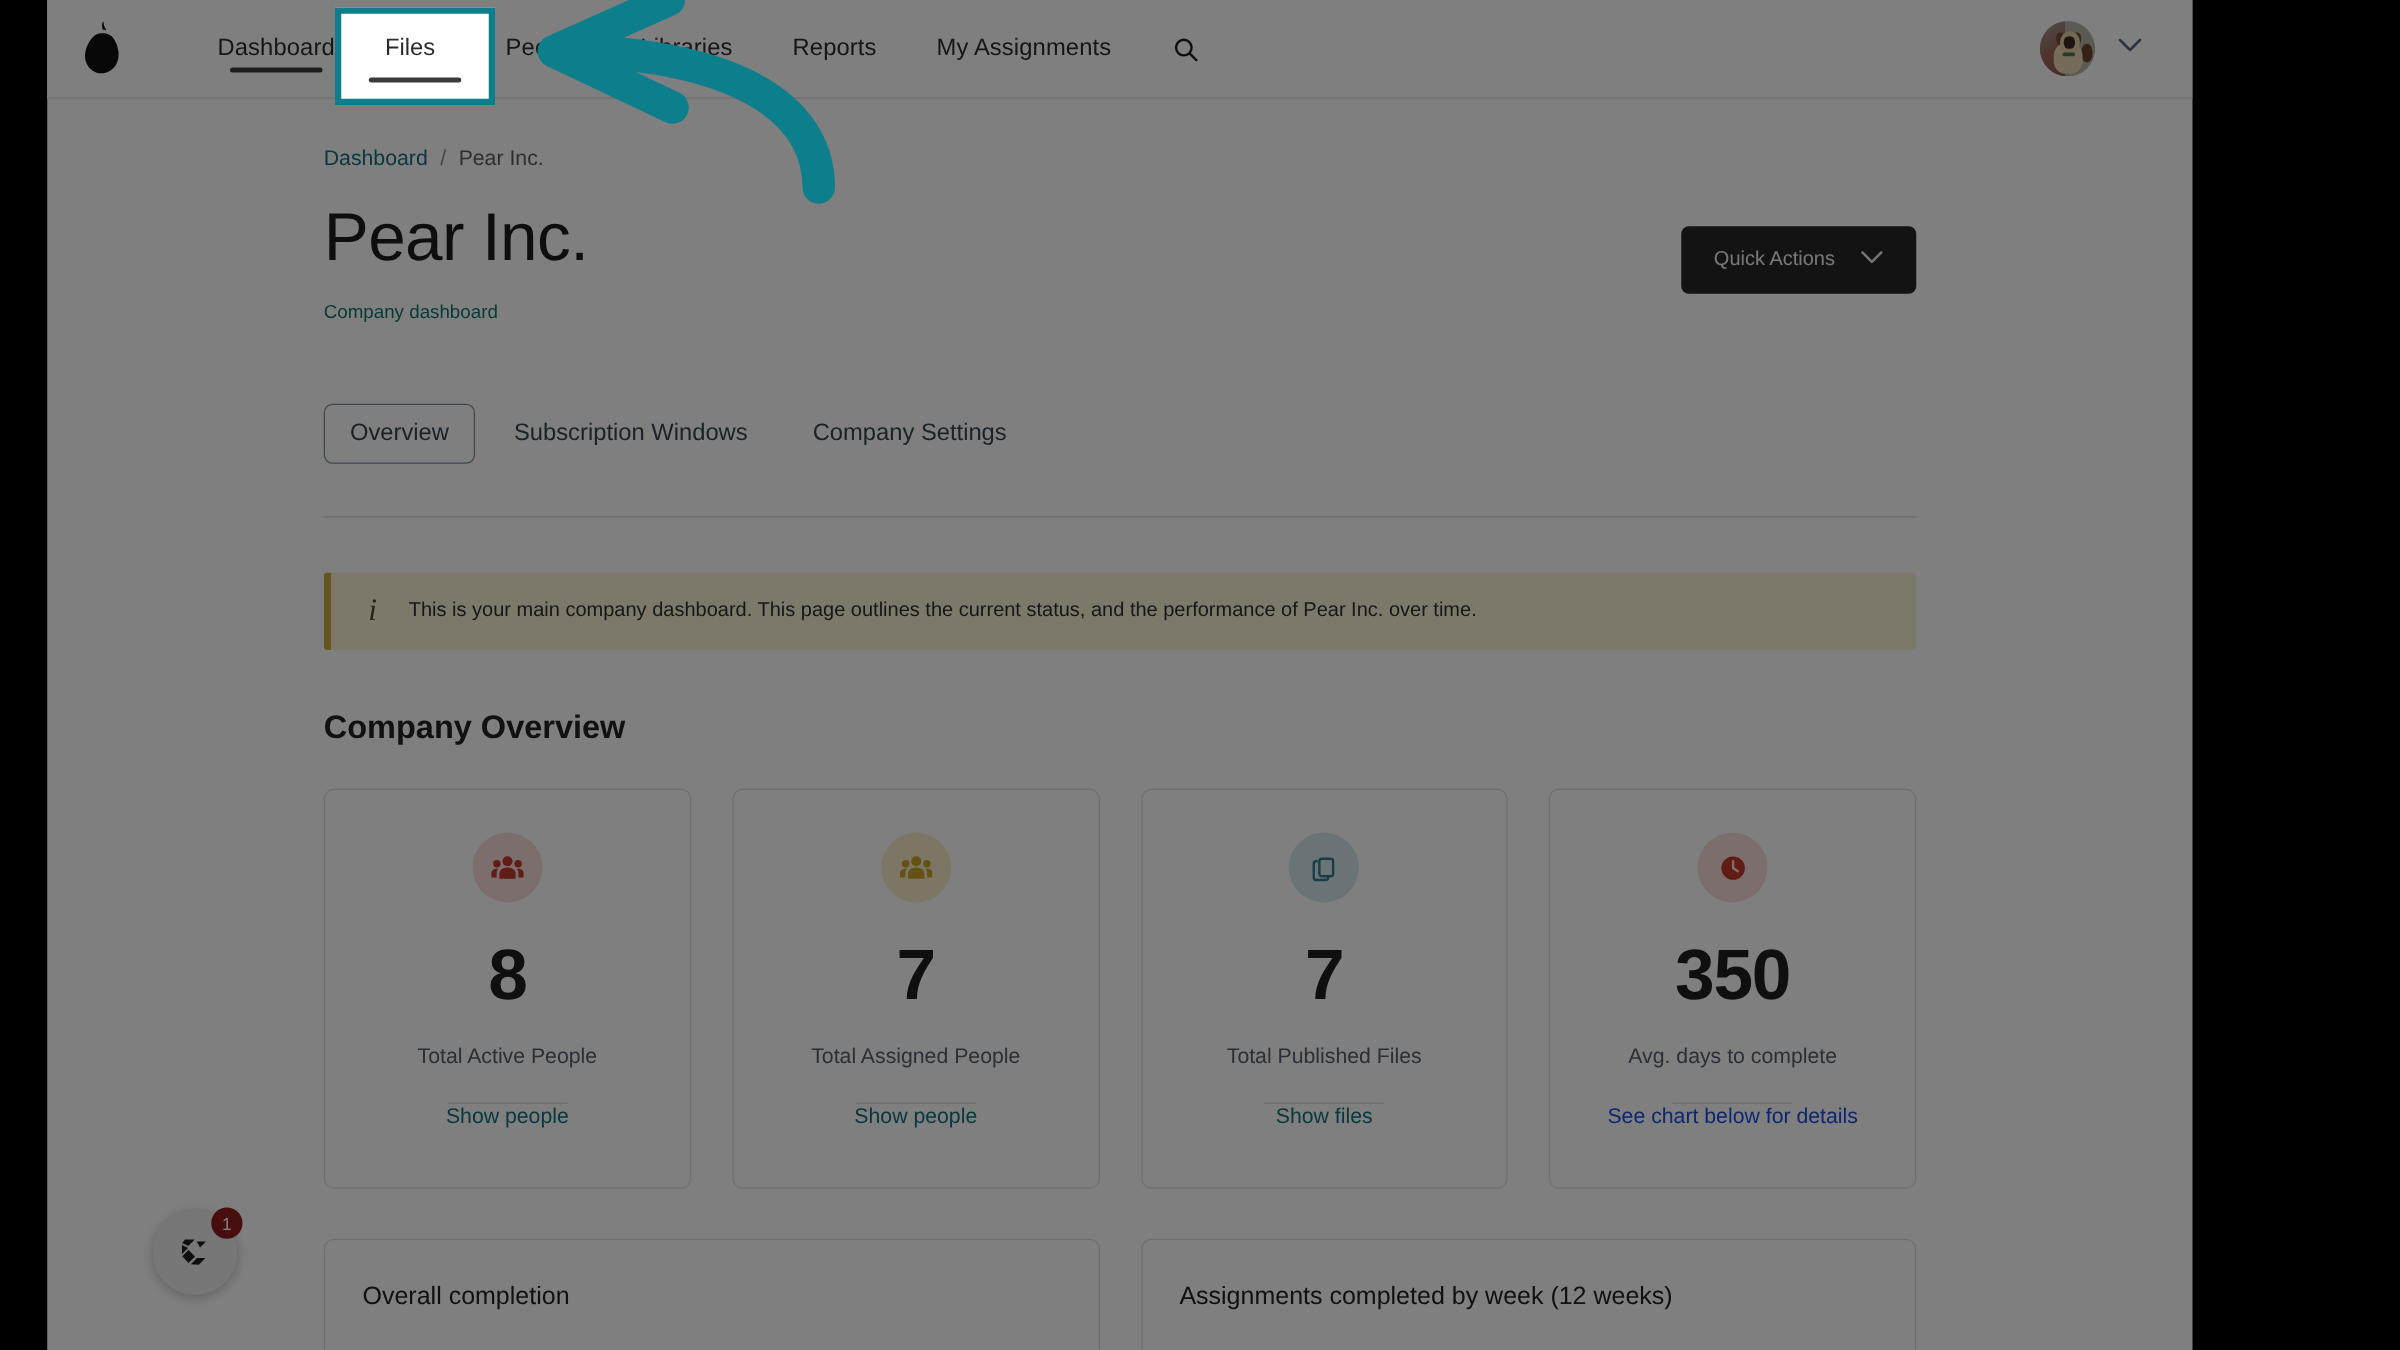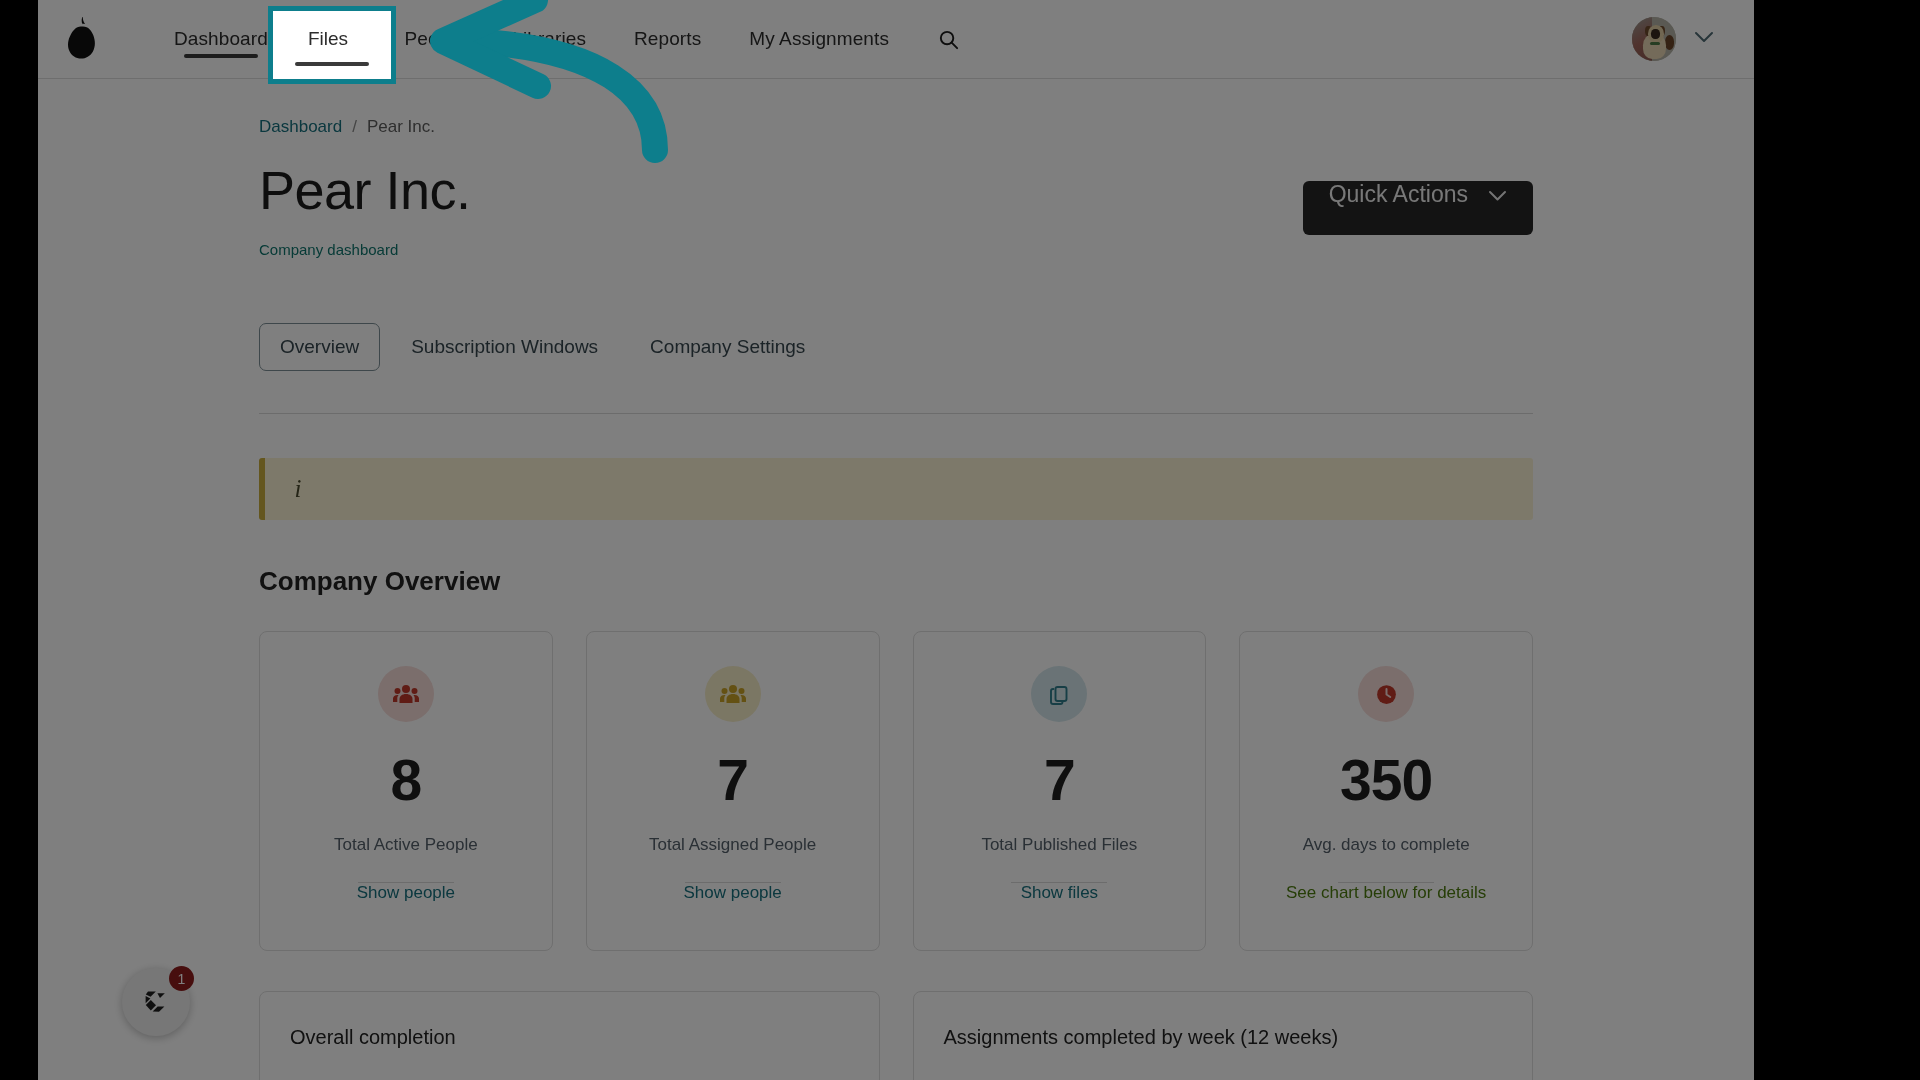--- a/index.html
+++ b/index.html
@@ -179,23 +179,23 @@
   .title-row { position: relative; }
   .quick-actions {
     position: absolute;
     right: 0; top: 20px;
     background: #262626;
     color: #f1f1f1;
     border: none;
     border-radius: 6px;
     height: 54px;
     padding: 0 26px;
-    font-size: 23px;
+    font-size: 16px;
     font-family: inherit;
-    display: flex; gap: 20px;
+    display: flex; align-items: center; gap: 20px;
     cursor: pointer;
   }
 
   .tabs {
     display: flex; align-items: center;
     gap: 10px;
     margin-top: 65px;
   }
   .tab {
     font-size: 19px;
@@ -281,21 +281,21 @@
     width: 96px; height: 1px;
     background: #d8d8d8;
     margin: 27px 0 0;
   }
   .stat-action {
     font-size: 17px;
     color: #16707e;
     cursor: pointer;
   }
   .stat-action.plain {
-    color: #4d7c0f;
+    color: #1d4ed8;
     cursor: default;
   }
 
   .panel-grid {
     display: grid;
     grid-template-columns: 1fr 1fr;
     gap: 33px;
     margin-top: 40px;
   }
   .panel {
@@ -437,20 +437,21 @@
           </div>
           <div class="tab">
             <span>Company Settings</span>
           </div>
         </div>
 
         <div class="divider"></div>
 
         <div class="info-banner">
           <span class="i-glyph">i</span>
+          <span class="i-text">This is your main company dashboard. This page outlines the current status, and the performance of Pear Inc. over time.</span>
         </div>
 
         <h2 class="section-title">Company Overview</h2>
 
         <div class="stat-grid">
 
           <div class="stat-card">
             <div class="stat-icon" style="background:#f6dcd9;">
               <svg width="26" height="22" viewBox="0 0 26 22" fill="#c0392b" aria-hidden="true">
                 <circle cx="13" cy="6" r="4"></circle>

